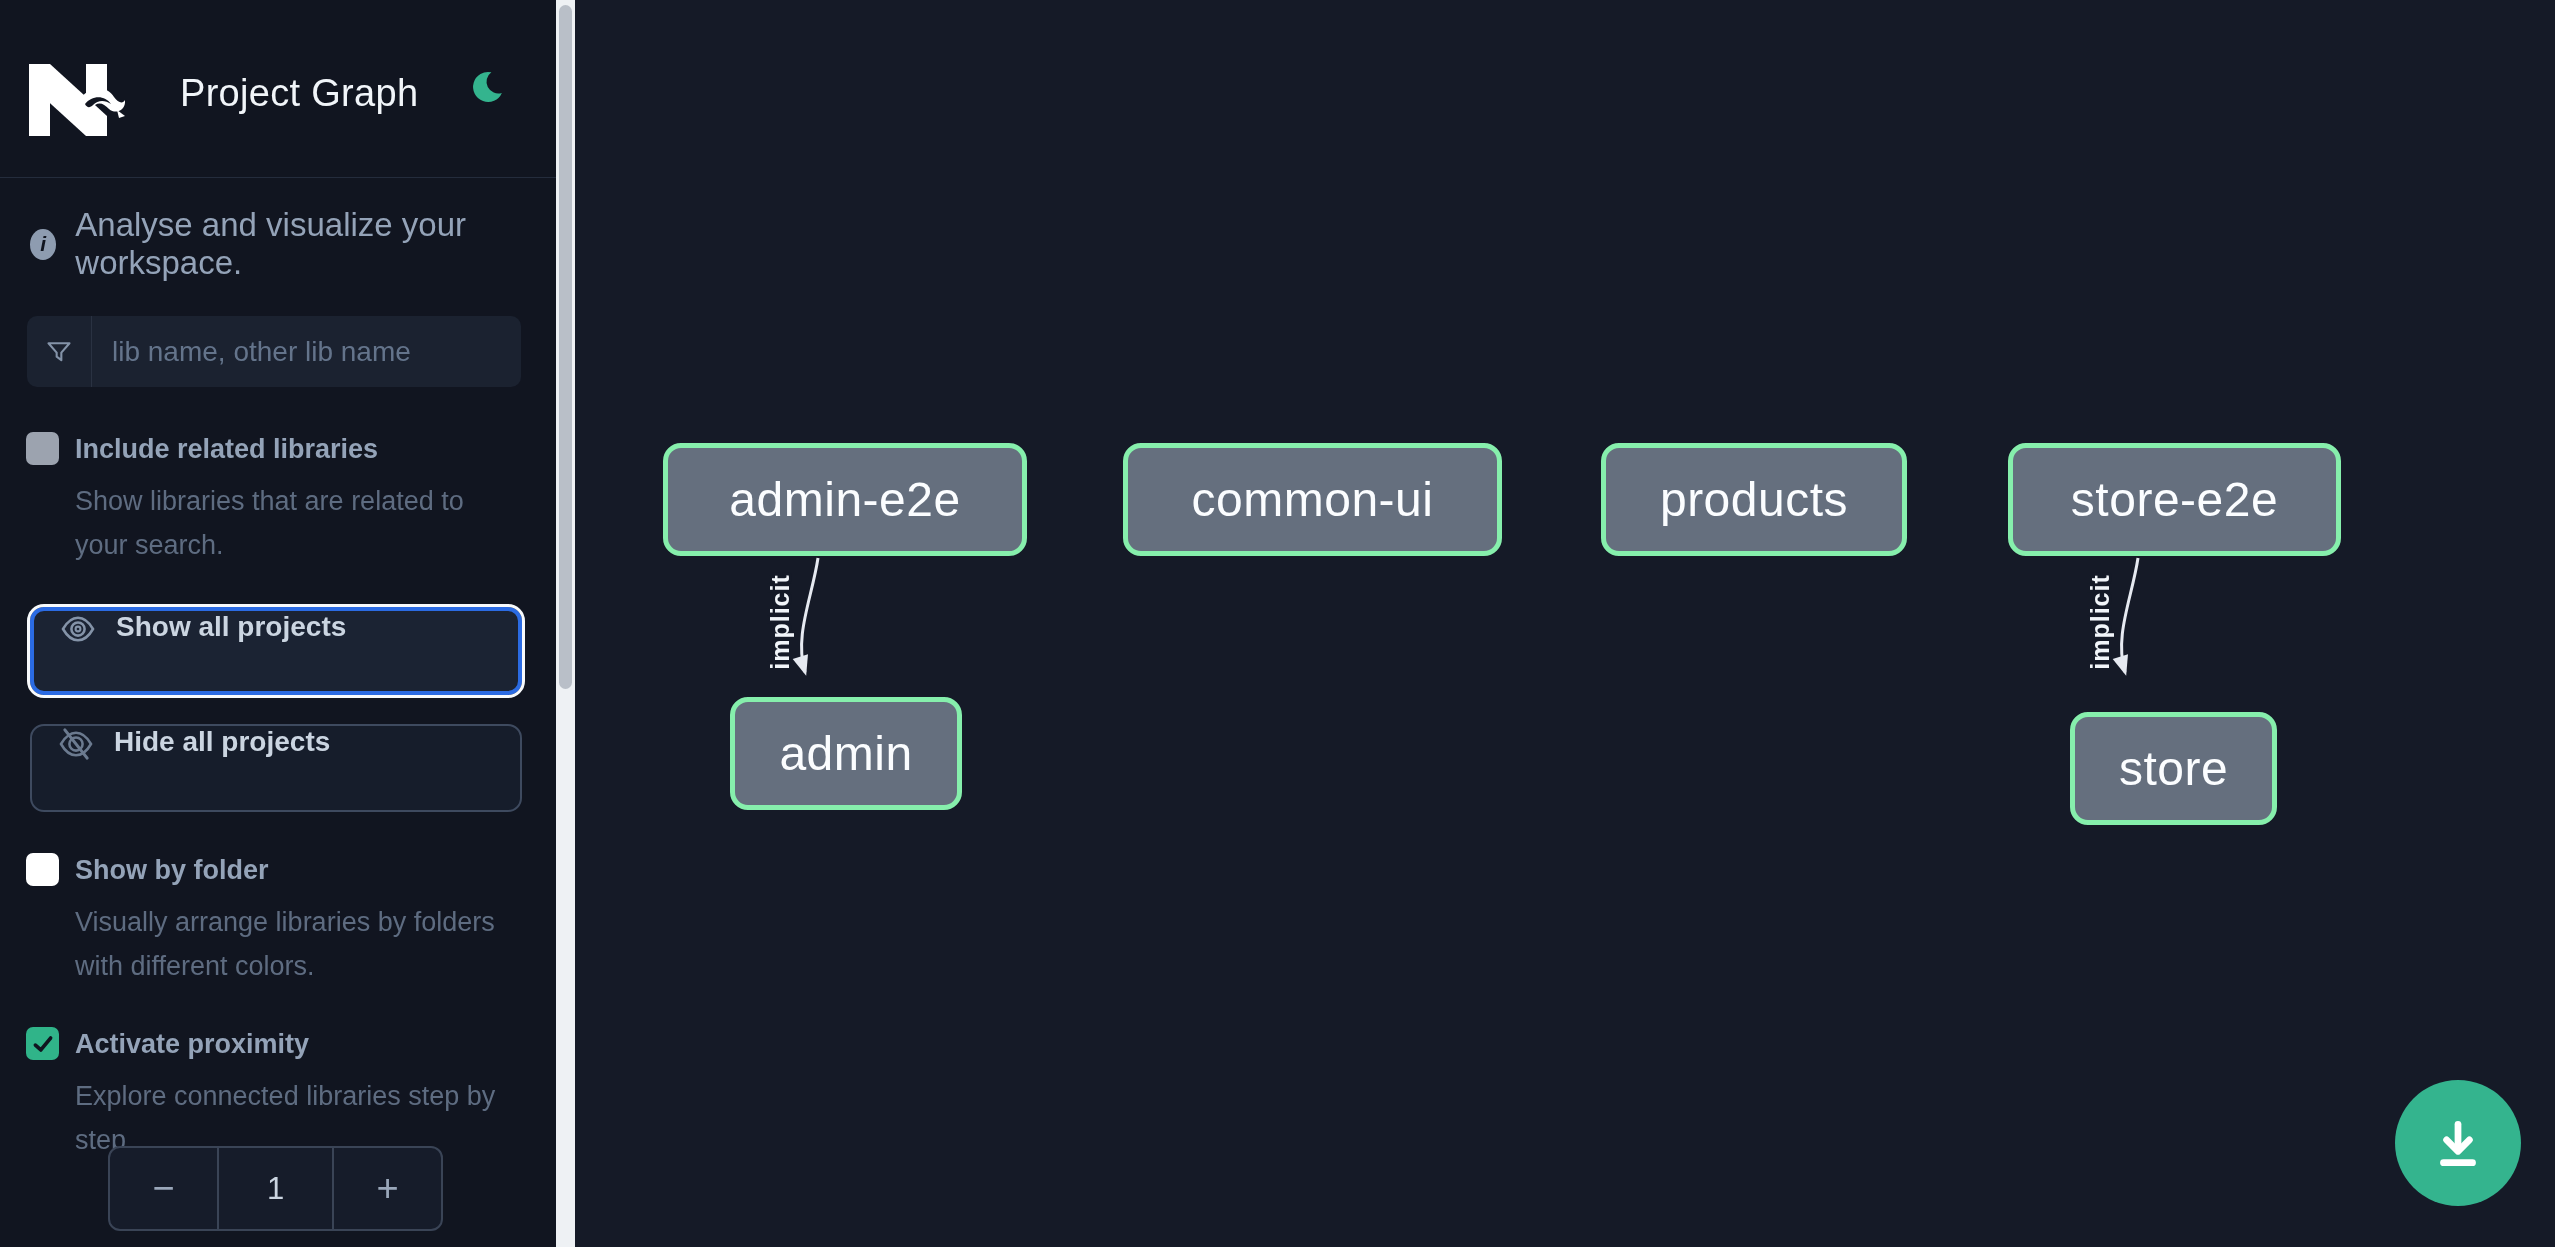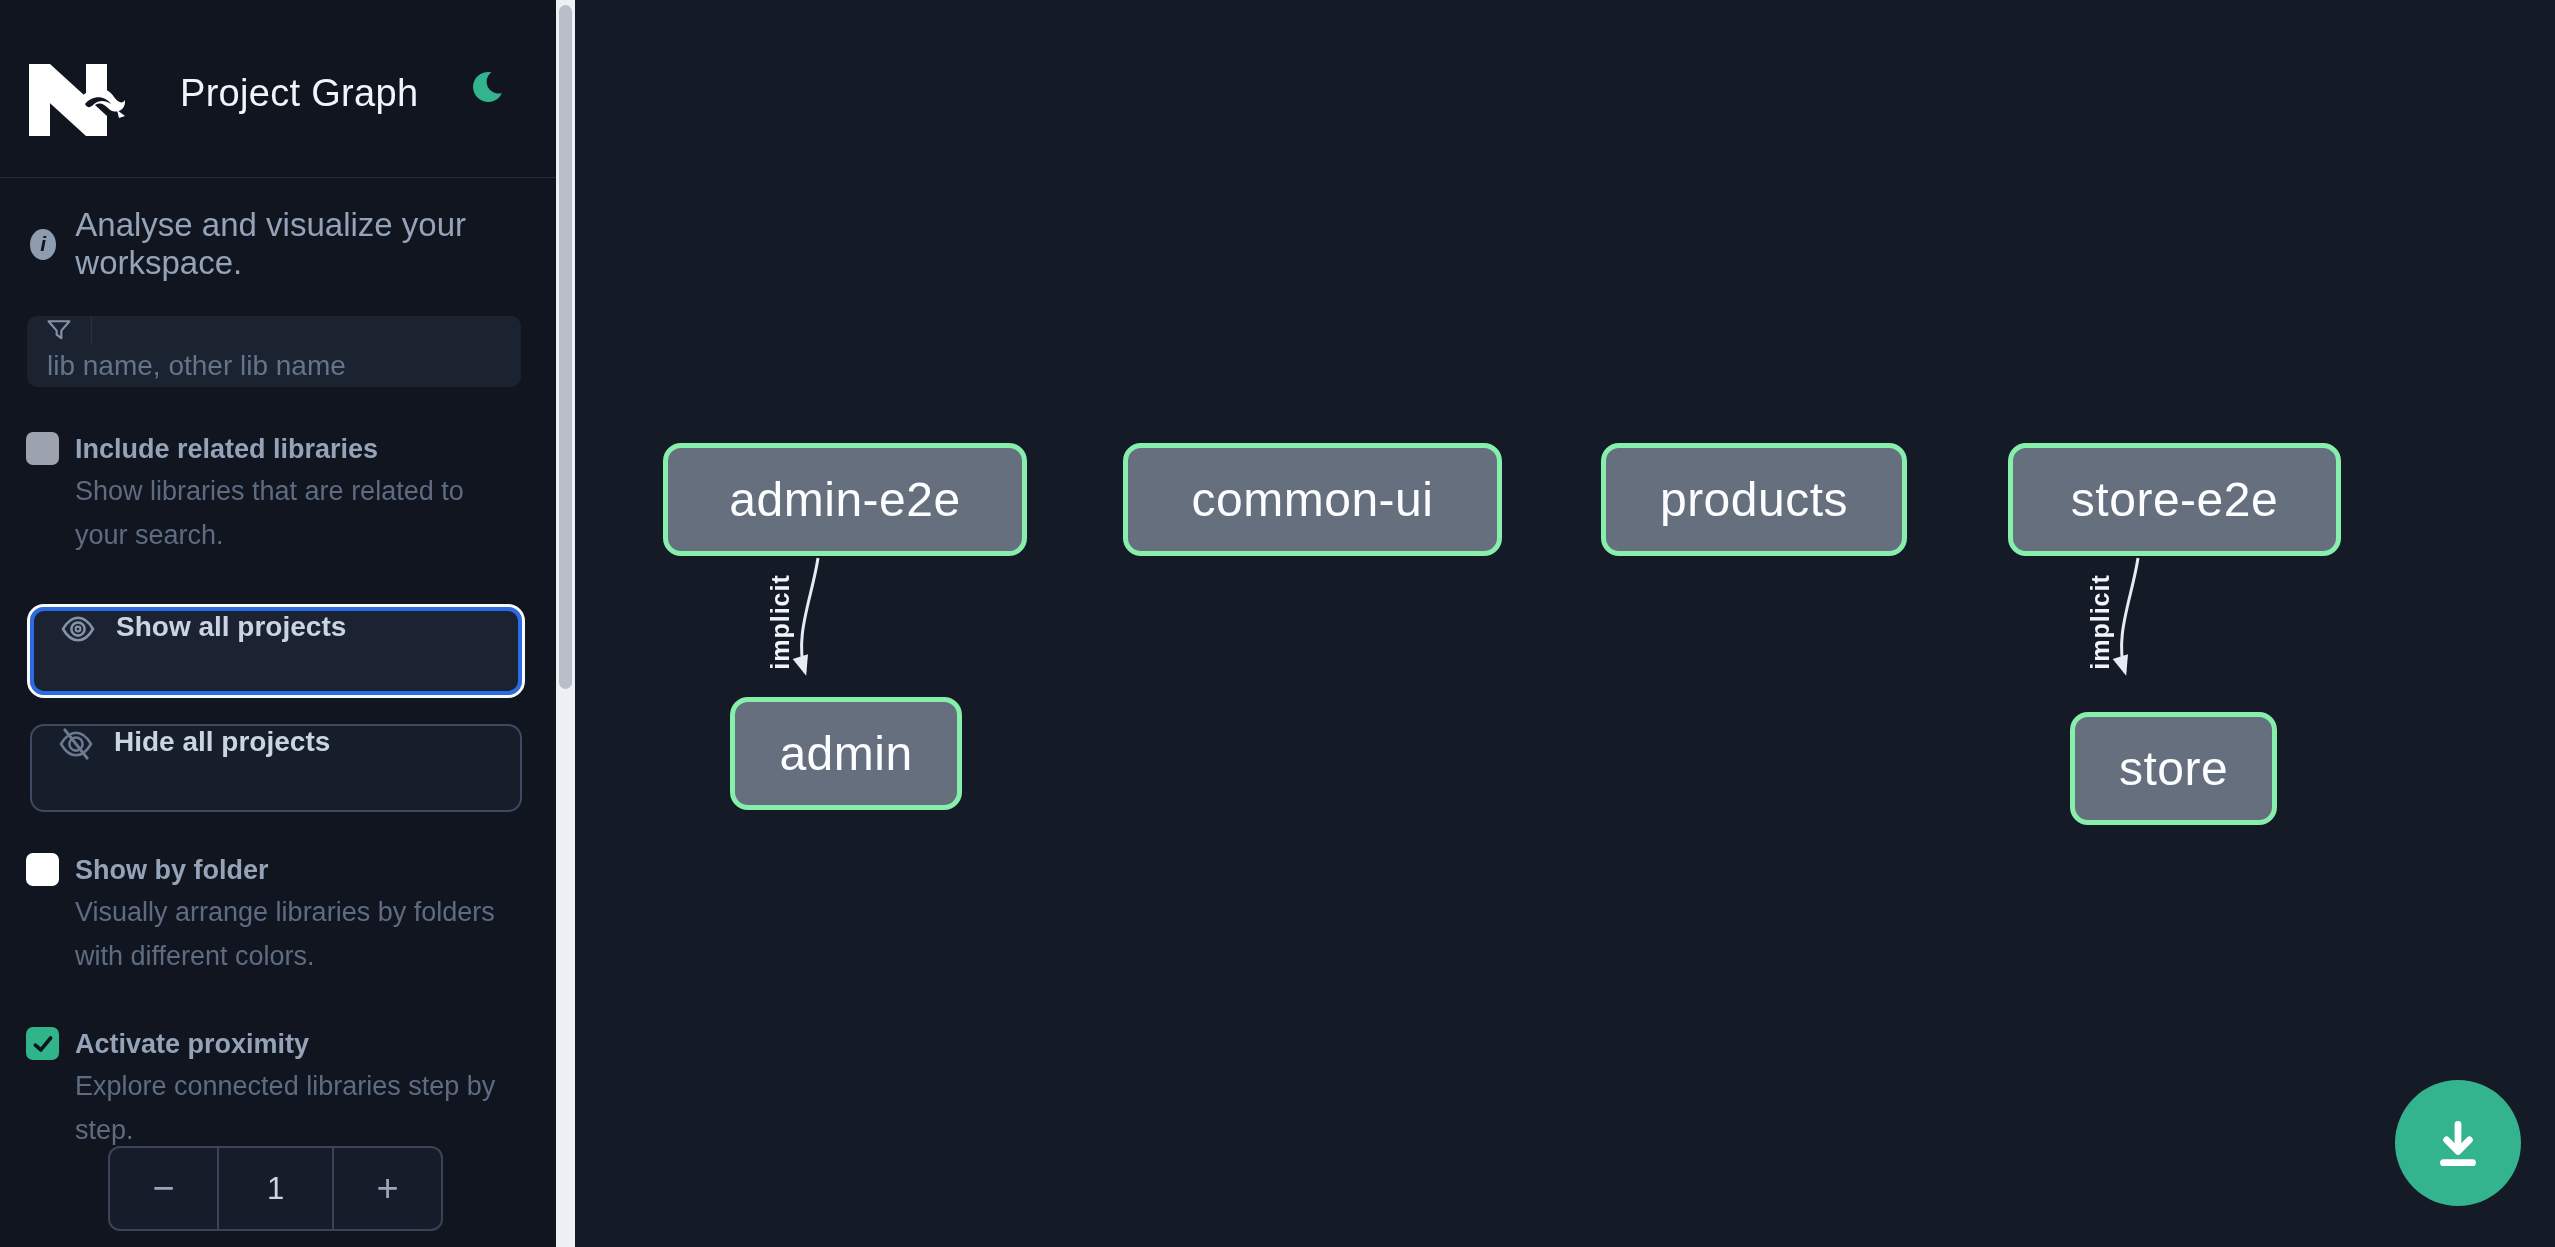--- a/index.html
+++ b/index.html
@@ -12,35 +12,35 @@
   .nx-logo{position:absolute;left:29px;top:64px;width:96px;height:72px;}
   .page-title{position:absolute;left:180px;top:72px;font-size:38px;font-weight:500;color:#f1f5f9;letter-spacing:.3px;}
   .moon-btn{position:absolute;left:466px;top:66px;width:44px;height:44px;background:none;border:none;cursor:pointer;padding:0;}
 
   .info-row{position:absolute;left:30px;top:206px;display:flex;align-items:center;gap:19px;}
   .info-icon{width:31px;height:31px;border-radius:50%;background:#8e9cb0;color:#11151f;
     display:flex;align-items:center;justify-content:center;font-size:21px;font-weight:700;font-style:italic;}
   .tagline{font-size:33px;color:#94a3b8;}
 
   .search-box{position:absolute;left:27px;top:316px;width:494px;height:71px;background:#1b2230;
-    border-radius:10px;display:flex;align-items:stretch;overflow:hidden;flex-direction:column;}
+    border-radius:10px;display:flex;align-items:stretch;overflow:hidden;}
   .funnel-cell{width:65px;display:flex;align-items:center;justify-content:center;border-right:1px solid #2a3242;}
   .search-box input{flex:1;background:transparent;border:none;outline:none;color:#cbd5e1;
     font-size:28px;padding:0 20px;}
   .search-box input::placeholder{color:#64748b;}
 
   .opt-row{position:absolute;left:26px;width:500px;display:flex;gap:16px;}
   .checkbox{width:33px;height:33px;border-radius:7px;flex:0 0 33px;margin-top:2px;cursor:pointer;
     display:flex;align-items:center;justify-content:center;}
   .cb-gray{background:#9ca3af;}
   .cb-white{background:#ffffff;}
   .cb-green{background:#30b489;}
   .opt-text{width:438px;}
   .opt-title{font-size:27px;font-weight:700;color:#94a3b8;line-height:38px;}
-  .opt-desc{font-size:27px;color:#5e6c81;line-height:44px;margin-top:1px;}
+  .opt-desc{font-size:27px;color:#5e6c81;line-height:44px;margin-top:11px;}
 
   .side-btn{position:absolute;left:30px;width:492px;height:88px;border-radius:14px;cursor:pointer;
     display:flex;align-items:flex-start;gap:20px;padding:0 26px;background:#161d2b;border:2px solid #3e4a5f;}
   .side-btn .lbl{font-size:28px;font-weight:700;color:#cbd5e1;}
   #btn-show{top:607px;background:#1b2333;border:4px solid #2b6be3;outline:3px solid #f8fafc;}
   #btn-hide{top:724px;}
 
   .stepper{position:absolute;left:108px;top:1146px;width:335px;height:85px;border:2px solid #3a4456;
     border-radius:12px;display:flex;background:#161c2a;overflow:hidden;}
   .stepper .cell{display:flex;align-items:center;justify-content:center;color:#94a3b8;font-size:36px;}

